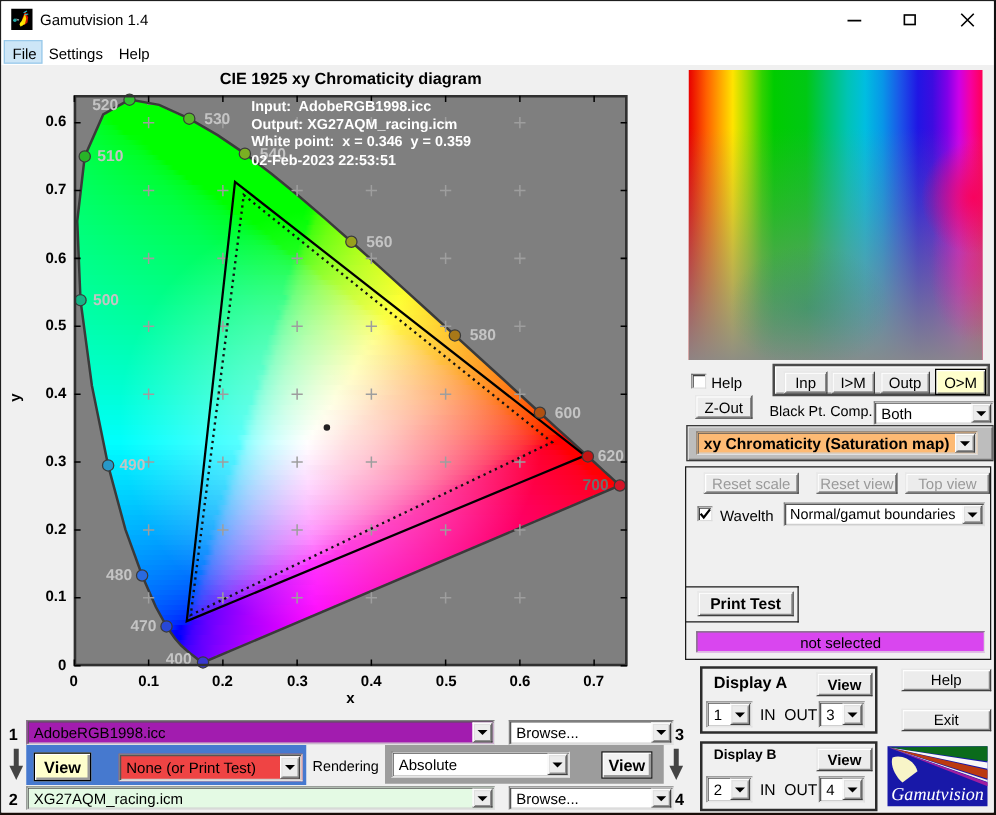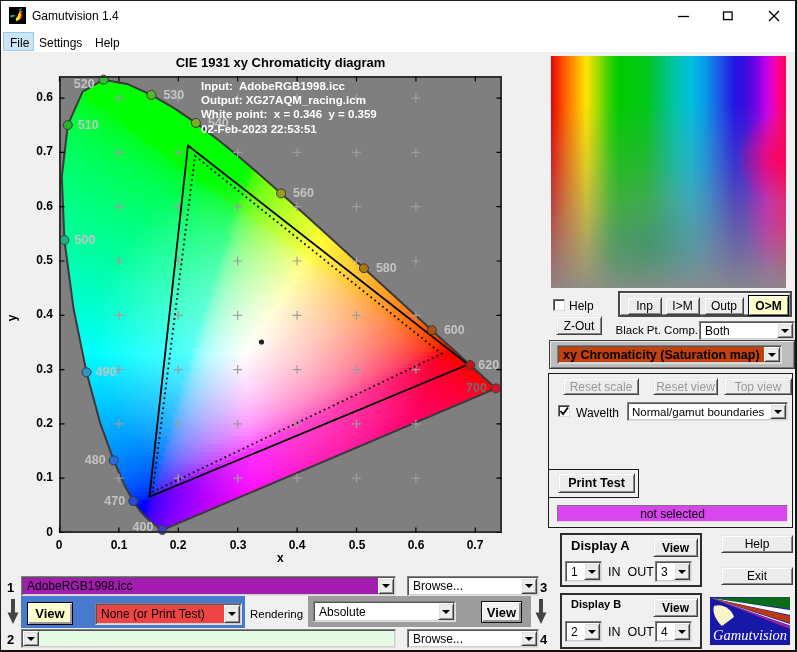--- a/index.html
+++ b/index.html
@@ -34,21 +34,21 @@
 </svg>
 
 <div class="ab" style="left:0;top:30px;width:795px;height:21px;background:#fff"></div>
 <div class="ab" style="left:2px;top:31px;width:31px;height:19px;background:#cde6f7;border:1px solid #99c9ea"></div>
 <div class="ab" style="left:9px;top:35px">File</div>
 <div class="ab" style="left:38px;top:35px">Settings</div>
 <div class="ab" style="left:94px;top:35px">Help</div>
 
 <div class="ab" style="left:0;top:51px;width:795px;height:599px;background:#f0f0f0"></div>
 
-<div class="ab" style="left:58px;top:54px;width:443px;text-align:center;font-weight:bold;font-size:13px">CIE 1931 xy Chromaticity diagram</div>
+<div class="ab" style="left:58px;top:54px;width:443px;text-align:center;font-weight:bold;font-size:13px">CIE 1925 xy Chromaticity diagram</div>
 
 <svg class="ab" style="left:58px;top:75px" width="444" height="458" viewBox="0 0 444 458">
 <rect x="0" y="0" width="443" height="457" fill="#7f7f7f"></rect>
 <clipPath id="cp">
       <path d="M103.9 453.8L103.9 453.8L103.7 453.8L103.6 453.8L103.4 453.9L103.3 453.9L103.0 453.9L102.7 453.9L102.3 453.7L101.7 453.4L100.8 452.8L99.6 451.8L98.2 450.6L96.2 449.0L93.5 446.9L90.2 444.2L86.0 440.4L81.0 434.8L74.2 425.1L65.6 409.4L54.7 384.4L41.3 347.5L27.5 296.3L14.5 232.4L5.4 164.1L2.8 100.9L8.8 49.1L23.6 15.6L44.6 3.7L68.3 7.9L92.4 18.9L115.1 32.1L136.9 46.9L158.4 63.2L179.7 80.6L200.9 98.7L222.1 117.4L243.3 136.3L264.3 155.3L284.9 174.0L304.9 192.3L324.1 209.8L342.2 226.2L358.6 241.2L372.9 254.2L385.5 265.7L396.0 275.1L404.5 282.9L411.3 289.1L416.7 294.0L421.0 297.9L424.6 301.3L427.6 304.0L430.0 306.1L431.7 307.7L433.1 309.0L434.1 309.9L434.8 310.5L435.3 311.0L435.7 311.4L436.1 311.7L436.5 312.1L436.7 312.3L436.9 312.4L436.9 312.4Z"></path>
     </clipPath>
 <g clip-path="url(#cp)">
       <defs>
         <linearGradient id="r1" gradientUnits="userSpaceOnUse" x1="39.6" x2="58.6">
           <stop offset="0" stop-color="#00ff00"></stop>
@@ -1454,30 +1454,30 @@
 radial-gradient(ellipse 65px 50px at 41% 82%, rgba(0,135,115,.28), rgba(0,135,115,0) 100%),
 linear-gradient(to bottom, rgba(138,138,138,0) 20%, rgba(138,138,138,.28) 48%, rgba(138,138,138,.58) 72%, rgba(138,138,138,.95) 100%),
 linear-gradient(to right,#e80000 0%,#ff6000 6%,#ff9c00 10%,#ffe400 15%,#a0dc00 20%,#30d200 25%,#00cc00 29%,#00c814 40%,#00c468 47%,#00c4b4 54%,#00bee0 60%,#0896e8 66%,#1b55e8 72%,#2016e4 78%,#3c0ce0 83%,#8000e8 88%,#cc00e8 92%,#f600a0 96%,#ff0055 100%)"></div>
 
 <cb style="left:552px;top:298px"></cb>
 <div class="ab" style="left:568px;top:298px">Help</div>
 <div class="ab gb bevel" style="left:617px;top:290px;width:174px;height:26px;border:2px solid #4a4a4a;background:#ececec"></div>
 <div class="ab bevel btn" style="left:626px;top:296px;width:35px;height:18px">Inp</div>
 <div class="ab bevel btn" style="left:664px;top:296px;width:35px;height:18px">I&gt;M</div>
 <div class="ab bevel btn" style="left:703px;top:296px;width:40px;height:18px">Outp</div>
-<div class="ab btn" style="left:747px;top:294px;width:41px;height:21px;background:#ffffcc;border:1px solid #000;box-shadow:inset 1px 1px 0 #fff,inset -1px -1px 0 #777;font-weight:bold">O&gt;M</div>
+<div class="ab btn" style="left:747px;top:294px;width:41px;height:21px;background:#ffffcc;border:1px solid #000;box-shadow:inset 1px 1px 0 #fff,inset -1px -1px 0 #777;font-weight:normal">O&gt;M</div>
 <div class="ab bevel btn" style="left:555px;top:315px;width:46px;height:19px">Z-Out</div>
 <div class="ab" style="left:608px;top:323px;width:89px;text-align:right;font-size:11.5px">Black Pt. Comp.</div>
 <div class="ab sunk combo" style="left:698px;top:320px;width:96px;height:19px">
     <span class="txt">Both</span>
     <span class="da"></span>
   </div>
 
 <div class="ab" style="left:548px;top:339px;width:246px;height:29px;border:1px solid #3a3a3a;background:#bdbdbd;box-shadow:inset 1px 1px 0 #e8e8e8,inset -1px -1px 0 #777"></div>
-<div class="ab sunk combo" style="left:556px;top:344px;width:225px;height:19px;font-weight:bold;font-size:12.5px;background:#c2410c">
+<div class="ab sunk combo" style="left:556px;top:344px;width:225px;height:19px;font-weight:bold;font-size:12.5px;background:#fdba74">
     <span class="txt">xy Chromaticity (Saturation map)</span>
     <span class="da"></span>
   </div>
 
 <div class="ab" style="left:547px;top:372px;width:245px;height:155px;border:1px solid #1a1a1a"></div>
 <div class="ab bevel btn dis" style="left:562px;top:377px;width:76px;height:17px">Reset scale</div>
 <div class="ab bevel btn dis" style="left:652px;top:377px;width:65px;height:17px">Reset view</div>
 <div class="ab bevel btn dis" style="left:723px;top:377px;width:68px;height:17px">Top view</div>
 <cb style="left:557px;top:404px"></cb>
 <svg class="ab" style="left:558px;top:405px" width="11" height="11">
@@ -1558,19 +1558,20 @@
     <span class="txt">Absolute</span>
     <span class="da"></span>
   </div>
 <div class="ab btn" style="left:480px;top:600px;width:41px;height:22px;background:#f2f2f2;border:1px solid #111;box-shadow:inset 1px 1px 0 #fff,inset -2px -2px 0 #999;font-weight:bold;font-size:13px">View</div>
 <svg class="ab" style="left:532px;top:596px" width="16" height="29">
     <path d="M8 2 V16" stroke="#444" stroke-width="4"></path>
     <path d="M8 27 L2.5 15.5 H13.5 Z" fill="#444"></path>
   </svg>
 <div class="ab" style="left:6px;top:631px;font-weight:bold;font-size:13px">2</div>
 <div class="ab sunk combo" style="left:20px;top:628px;width:375px;height:19px;background:#e4fae4">
+    <span class="txt">XG27AQM_racing.icm</span>
     <span class="da"></span>
   </div>
 <div class="ab sunk combo" style="left:406px;top:628px;width:132px;height:19px">
     <span class="txt">Browse...</span>
     <span class="da"></span>
   </div>
 <div class="ab" style="left:539px;top:631px;font-weight:bold;font-size:13px">4</div>
 
 </body></html>

